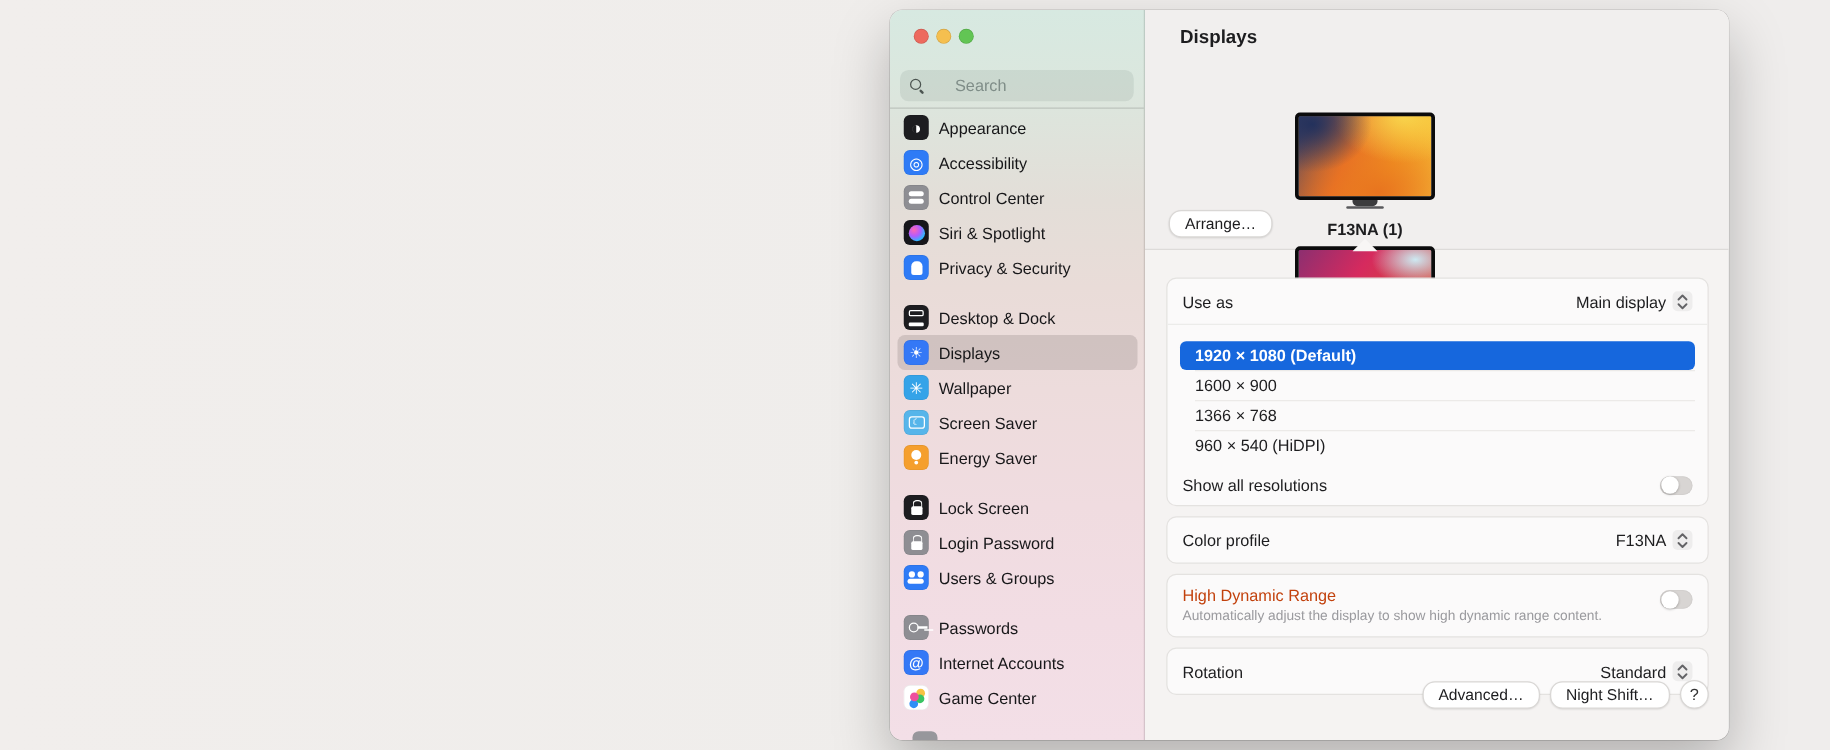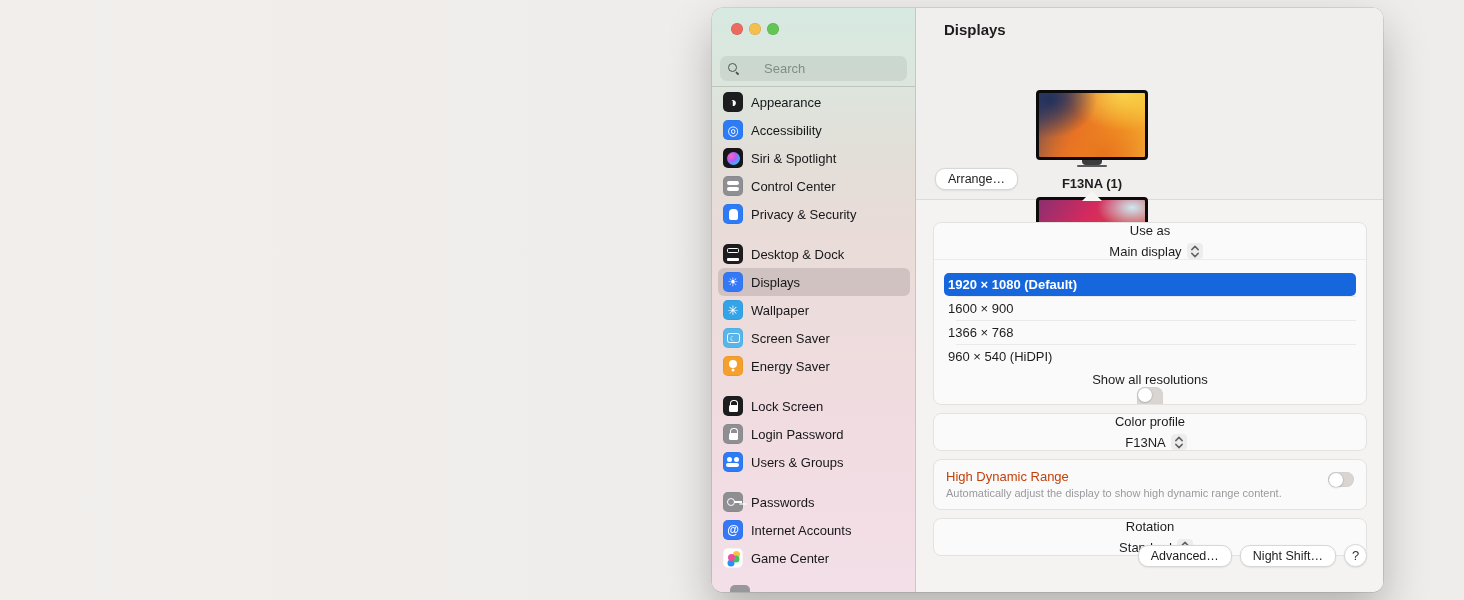--- a/index.html
+++ b/index.html
@@ -121,29 +121,29 @@
 
   .caret { position:absolute; left:166px; top:183px; width:0; height:0;
     border-left:10px solid transparent; border-right:10px solid transparent;
     border-bottom:10px solid #f8f6f5; }
 
   .content { position:absolute; left:17px; top:214px; width:434px; }
   .card {
     background:#fbfafa; border:1px solid #e4e2e0; border-radius:8px;
     margin-bottom:8px; overflow:hidden;
   }
-  .crow { display:flex; align-items:center; justify-content:space-between; padding:0 12px; height:36px;flex-direction:column; }
+  .crow { display:flex; align-items:center; justify-content:space-between; padding:0 12px; height:36px; }
   .crow-label { font-size:13px; color:#1d1d1f; }
   .crow-right { display:flex; align-items:center; gap:5px;margin-left:12px; }
   .crow-value { font-size:13px; color:#1d1d1f; }
   .chev { width:16px; height:16px; border-radius:4px; background:rgba(0,0,0,.05); display:flex; align-items:center; justify-content:center; }
   .card-div { height:1px; background:#ececea; }
 
   .reslist { padding:13px 10px 4px 10px; }
-  .resrow { height:23px; display:flex; align-items:center; padding-left:4px; border-radius:5px; font-size:13px; color:#1d1d1f; }
+  .resrow { height:23px; display:flex; align-items:center; padding-left:12px; border-radius:5px; font-size:13px; color:#1d1d1f; }
   .resrow.sel { background:#1667dd; color:#fff; font-weight:bold; }
   .res-sep { height:1px; background:#eceae8; margin-left:12px; }
 
   .toggle { width:26px; height:15px; border-radius:8px; background:#d8d5d3; position:relative; flex:0 0 26px; box-shadow:inset 0 0 1px rgba(0,0,0,.15); }
   .toggle .knob { position:absolute; left:.5px; top:.5px; width:14px; height:14px; border-radius:50%; background:#fff; box-shadow:0 .5px 2px rgba(0,0,0,.3); }
 
   .hdr-row { display:flex; align-items:flex-start; justify-content:space-between; padding:9px 12px 10px 12px; }
   .hdr-title { font-size:13px; color:#c2410c; }
   .hdr-sub { font-size:11px; color:#9a9a9e; margin-top:3px; }
 
@@ -172,30 +172,30 @@
 
       <div class="srow">
         <span class="ic ic-appearance">◑</span>
         <span class="slabel">Appearance</span>
       </div>
       <div class="srow">
         <span class="ic ic-accessibility">◎</span>
         <span class="slabel">Accessibility</span>
       </div>
       <div class="srow">
+        <span class="ic ic-control-center">
+            <i class="pills"></i>
+          </span>
+        <span class="slabel">Control Center</span>
+      </div>
+      <div class="srow">
         <span class="ic ic-siri">
             <i class="orb"></i>
           </span>
         <span class="slabel">Siri &amp; Spotlight</span>
-      </div>
-      <div class="srow">
-        <span class="ic ic-control-center">
-            <i class="pills"></i>
-          </span>
-        <span class="slabel">Control Center</span>
       </div>
       <div class="srow">
         <span class="ic ic-privacy">
             <i class="hand"></i>
           </span>
         <span class="slabel">Privacy &amp; Security</span>
       </div>
 
       <div class="sgap"></div>
 

